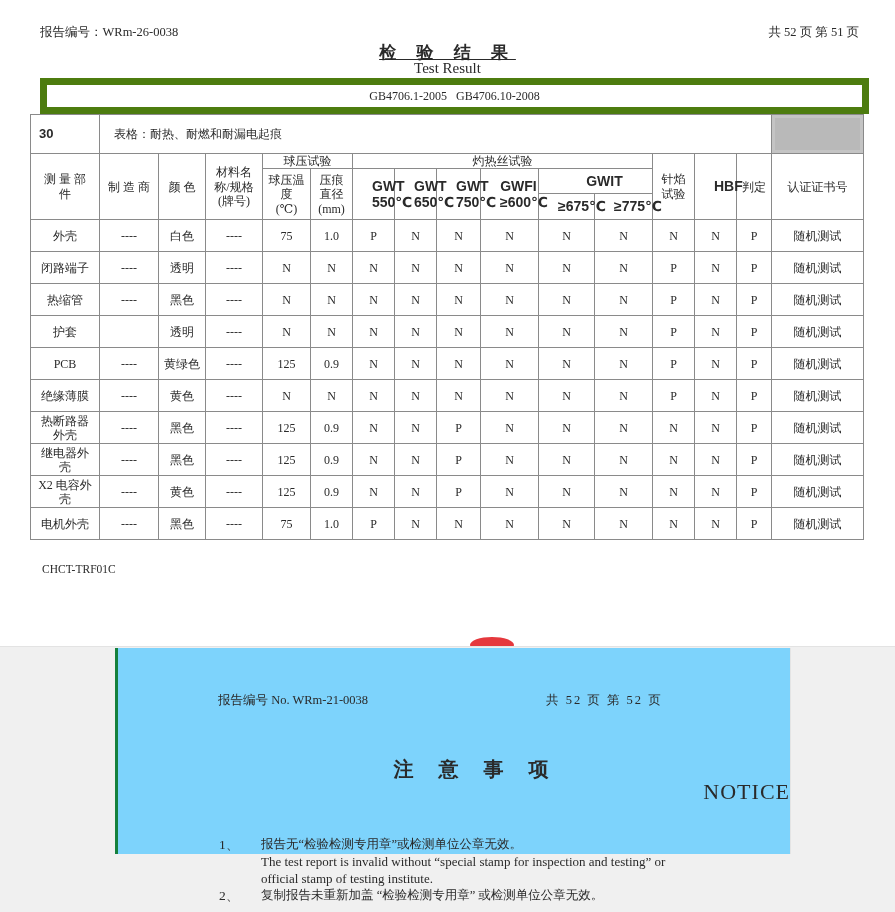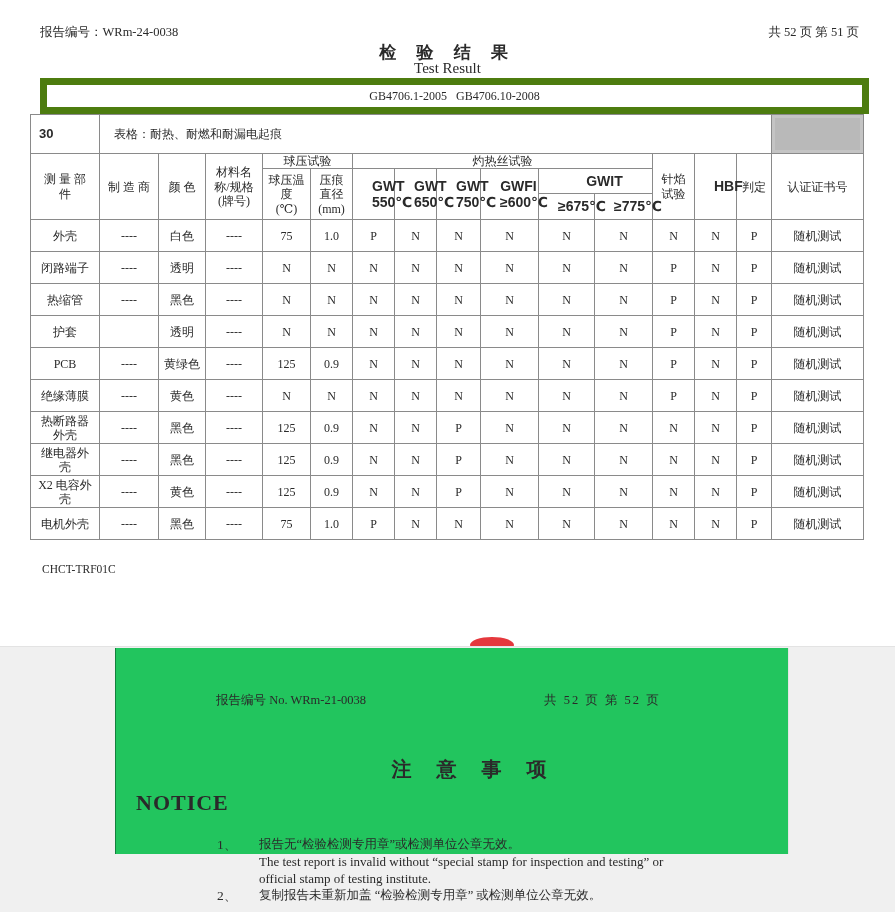--- a/index.html
+++ b/index.html
@@ -7,21 +7,21 @@
     width:895px;height:912px;position:relative;overflow:hidden;
     background:#ffffff;
     font-family:"Liberation Serif","DejaVu Serif",serif;
     color:#2a2a2a;
   }
   .abs{position:absolute;}
 
   
   #p51-report-no{left:40px;top:24px;font-size:12.5px;}
   #p51-pagination{right:36px;top:24px;font-size:12.5px;margin-left:48px;}
-  #p51-title-cn{left:0;right:0;top:41px;text-align:center;font-size:17px;font-weight:bold;letter-spacing:8px;}
+  #p51-title-cn{left:0;right:0;top:41px;text-align:center;font-size:17px;font-weight:bold;letter-spacing:8px;text-decoration:underline;}
   #p51-title-en{left:0;right:0;top:60px;text-align:center;font-size:15px;}
   #std-box{left:40px;top:78px;width:815px;height:22px;border:7px solid #4d7c0f;
            display:flex;align-items:center;justify-content:center;font-size:12px;white-space:pre;}
 
   
   #result-table{left:30px;top:114px;}
   table{border-collapse:collapse;table-layout:fixed;width:833px;background:#fff;}
   td,th{border:1px solid #8a8a8a;text-align:center;vertical-align:middle;
         font-size:12px;font-weight:normal;line-height:1.2;padding:0 1px;
         white-space:pre-line;color:#2a2a2a;}
@@ -35,37 +35,37 @@
   .sans-h{font-family:"Liberation Sans","DejaVu Sans",sans-serif;font-weight:600;font-size:14px;padding-left:19px;}
   td.gray-cell{background:#b9b9b9;box-shadow:inset 0 0 0 3px #c4c4c4;}
 
   #form-code{left:42px;top:563px;font-size:11.5px;}
 
   
   #stamp-red{left:470px;top:637px;width:44px;height:16px;border-radius:50%;background:#e5383d;}
 
   
   #band{left:0;top:646px;width:895px;height:266px;background:#f0f0f0;border-top:1px solid #e3e3e3;}
-  #page52{left:115px;top:648px;width:672px;height:206px;background:#22c55e;
-          border-left:1px solid #15803d;border-right:1px solid #e4e4e4;}
+  #page52{left:115px;top:648px;width:672px;height:206px;background:#7dd3fc;
+          border-left:3px solid #15803d;border-right:1px solid #e4e4e4;}
   #p52-report-no{left:100px;top:44px;font-size:12.5px;position:absolute;}
   #p52-pagination{left:428px;top:44px;font-size:12.5px;letter-spacing:2px;position:absolute;}
   #p52-title-cn{left:0;right:0;top:108px;text-align:center;font-size:20px;font-weight:bold;letter-spacing:10px;position:absolute;padding-left:44px;}
-  #p52-title-en{left:0;right:0;top:142px;text-align:left;font-size:22px;font-weight:bold;letter-spacing:1px;position:absolute;padding-left:20px;}
+  #p52-title-en{left:0;right:0;top:131px;text-align:right;font-size:22px;font-weight:normal;letter-spacing:1px;position:absolute;padding-left:20px;}
   #notice-list{position:absolute;left:101px;top:188px;width:560px;}
   .notice-item{display:flex;}
   .notice-num{width:42px;font-size:13.5px;line-height:17px;flex:none;}
   .notice-body{flex:1;}
   .notice-cn{font-size:12.5px;line-height:17px;}
   .notice-en{font-size:13px;line-height:17px;white-space:pre-line;}
 </style>
 </head>
 <body>
 
-<div class="abs" id="p51-report-no">报告编号：WRm-24-0038</div>
+<div class="abs" id="p51-report-no">报告编号：WRm-26-0038</div>
 <div class="abs" id="p51-pagination">共 52 页 第 51 页</div>
 <div class="abs" id="p51-title-cn">检 验 结 果</div>
 <div class="abs" id="p51-title-en">Test Result</div>
 <div class="abs" id="std-box">
   <span>GB4706.1-2005   GB4706.10-2008</span>
 </div>
 
 <div class="abs" id="result-table">
   <table>
     <colgroup>

